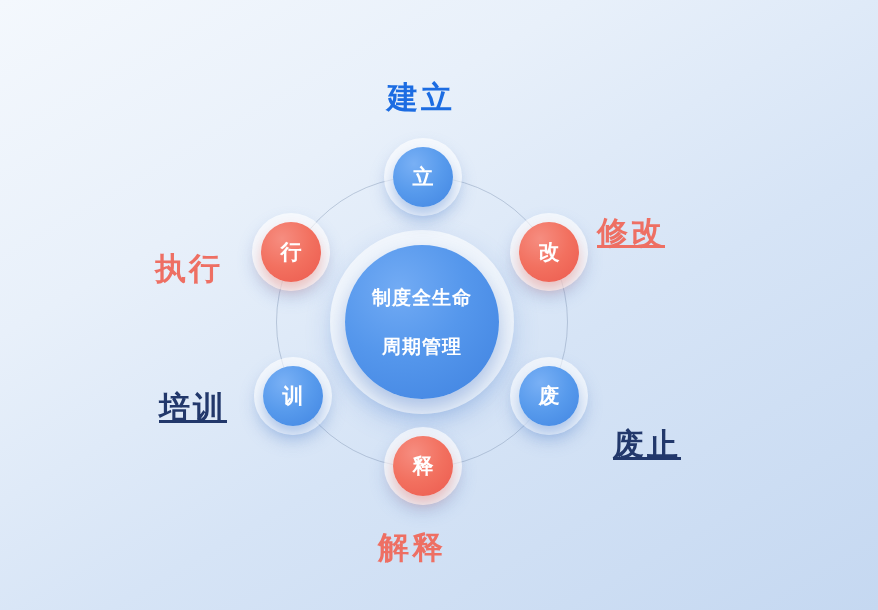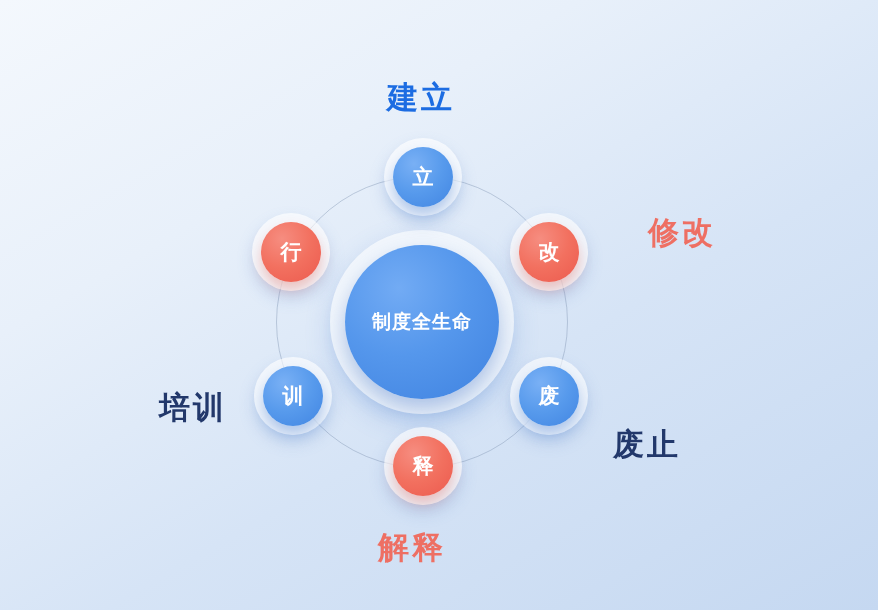--- a/index.html
+++ b/index.html
@@ -109,40 +109,41 @@
   
   .outer-label {
     position: absolute;
     transform: translate(-50%, -50%);
     font-size: 31px;
     font-weight: bold;
     letter-spacing: 3px;
     white-space: nowrap;
   }
   .label-blue   { color: #1c6ce2; font-family: Liberation Serif, serif; }
-  .label-navy   { color: #22386b; }
+  .label-navy   { color: #22386b; text-decoration: underline; }
   .label-coral  { color: #ee6f63; }
 
   .lpos-jianli { left: 421px; top: 98px;  }
-  .lpos-xiugai { left: 682px; top: 233px; }
+  .lpos-xiugai { left: 631px; top: 233px; text-decoration: underline; }
   .lpos-feizhi { left: 647px; top: 421px; margin-top: 24px; }
   .lpos-jieshi { left: 412px; top: 548px; }
   .lpos-peixun { left: 193px; top: 408px; }
   .lpos-zhixing{ left: 189px; top: 269px; }
 </style>
 </head>
 <body>
 
 <div class="canvas">
 
   <div class="cycle-ring"></div>
 
   <div class="hub-halo"></div>
   <div class="hub">
     <span>制度全生命</span>
+    <span>周期管理</span>
   </div>
 
   <div class="node-halo pos-li">
     <div class="node blue">立</div>
   </div>
   <div class="node-halo pos-gai">
     <div class="node red">改</div>
   </div>
   <div class="node-halo pos-fei">
     <div class="node blue">废</div>
@@ -155,14 +156,15 @@
   </div>
   <div class="node-halo pos-xing">
     <div class="node red">行</div>
   </div>
 
   <div class="outer-label label-blue lpos-jianli">建立</div>
   <div class="outer-label label-coral lpos-xiugai">修改</div>
   <div class="outer-label label-navy lpos-feizhi">废止</div>
   <div class="outer-label label-coral lpos-jieshi">解释</div>
   <div class="outer-label label-navy lpos-peixun">培训</div>
+  <div class="outer-label label-coral lpos-zhixing">执行</div>
 
 </div>
 
 </body></html>

